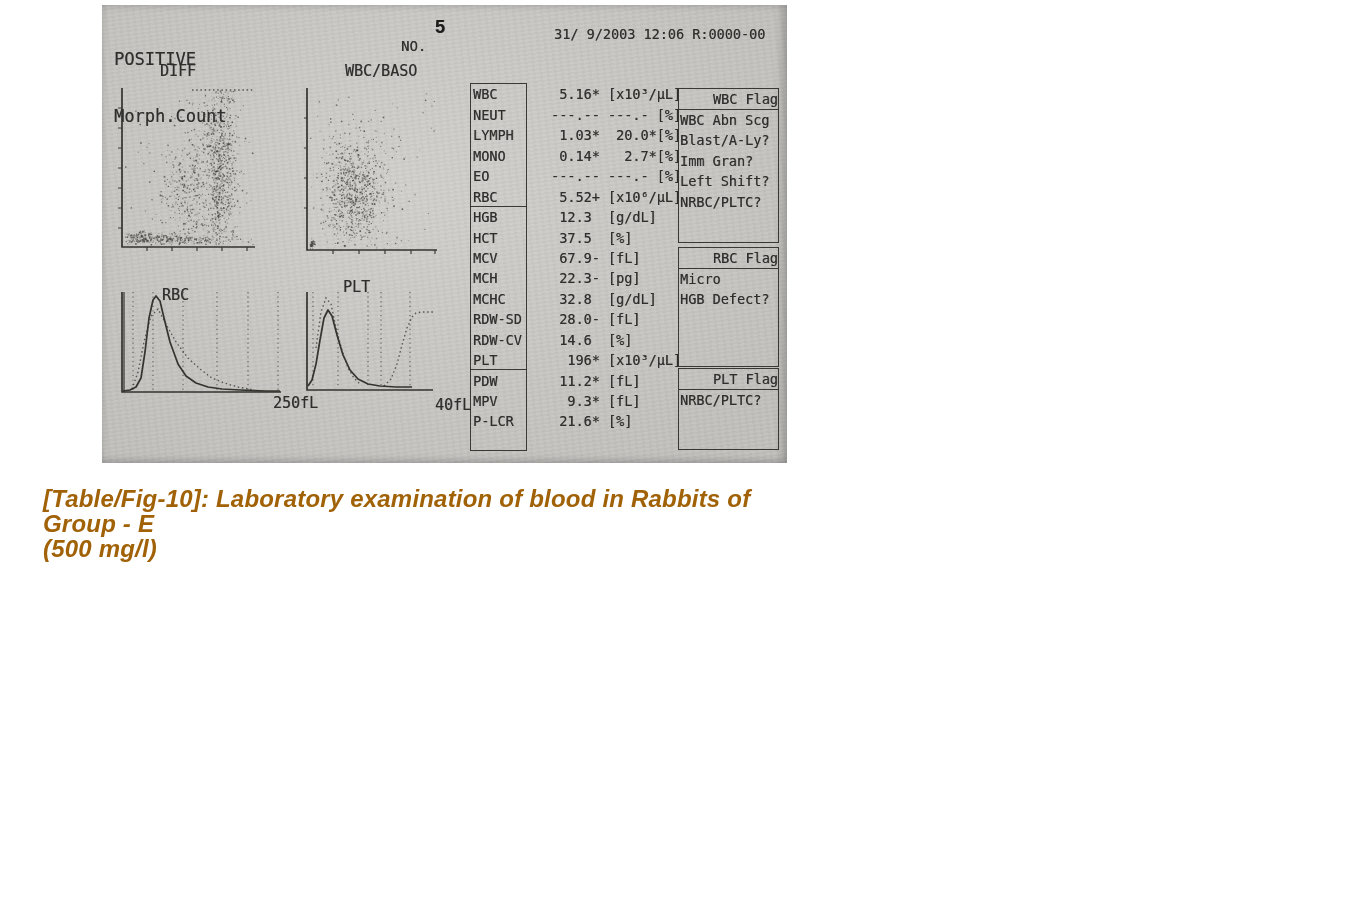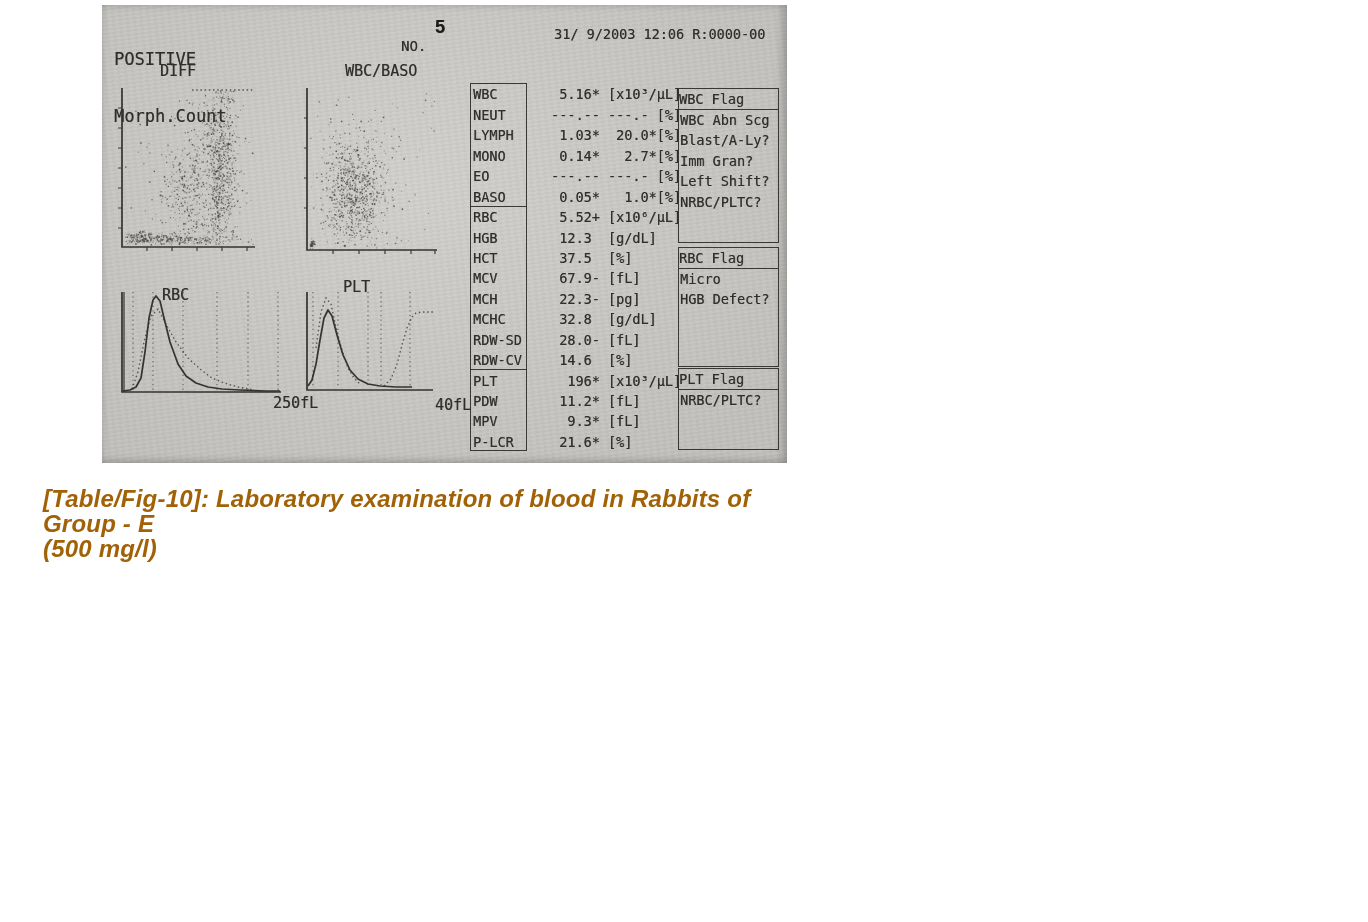--- a/index.html
+++ b/index.html
@@ -59,21 +59,21 @@
              text-shadow:0.4px 0 0.5px rgba(46,46,44,0.55); }
   .r-text  { margin-left:24px; font-size:13.5px; white-space:pre;
              text-shadow:0.4px 0 0.5px rgba(46,46,44,0.55); }
 
   
   .flagbox { position:absolute; left:576px; width:101px;
              border:1.4px solid rgba(44,44,40,0.92); }
   .flag-wbc { top:83px;  height:155px; }
   .flag-rbc { top:242px; height:120px; }
   .flag-plt { top:363px; height:82px;  }
-  .flag-title { height:21px; line-height:20px; text-align:left; font-size:13.5px;
+  .flag-title { height:21px; line-height:20px; text-align:right; font-size:13.5px;
                 border-bottom:1.4px solid rgba(44,44,40,0.92);
                 text-shadow:0.4px 0 0.5px rgba(46,46,44,0.55); }
   .flag-item  { line-height:20.4px; padding-left:1px; font-size:13.5px; white-space:pre;
                 text-shadow:0.4px 0 0.5px rgba(46,46,44,0.55); }
 
   
   .caption { position:absolute; left:43px; top:486px; width:760px;
              font-family:"Liberation Sans", sans-serif;
              font-size:24px; font-weight:bold; font-style:italic;
              letter-spacing:0.2px; line-height:25px; color:#a16207; }
@@ -2596,24 +2596,20 @@
     </div>
       <div class="result-row">
       <span class="r-label">MONO</span>
       <span class="r-text"> 0.14*   2.7*[%]</span>
     </div>
       <div class="result-row">
       <span class="r-label">EO</span>
       <span class="r-text">---.-- ---.- [%]</span>
     </div>
       <div class="result-row">
-      <span class="r-label">BASO</span>
-      <span class="r-text"> 0.05*   1.0*[%]</span>
-    </div>
-      <div class="result-row">
       <span class="r-label">RBC</span>
       <span class="r-text"> 5.52+ [x10⁶/μL]</span>
     </div>
       <div class="result-row">
       <span class="r-label">HGB</span>
       <span class="r-text"> 12.3  [g/dL]</span>
     </div>
       <div class="result-row">
       <span class="r-label">HCT</span>
       <span class="r-text"> 37.5  [%]</span>

